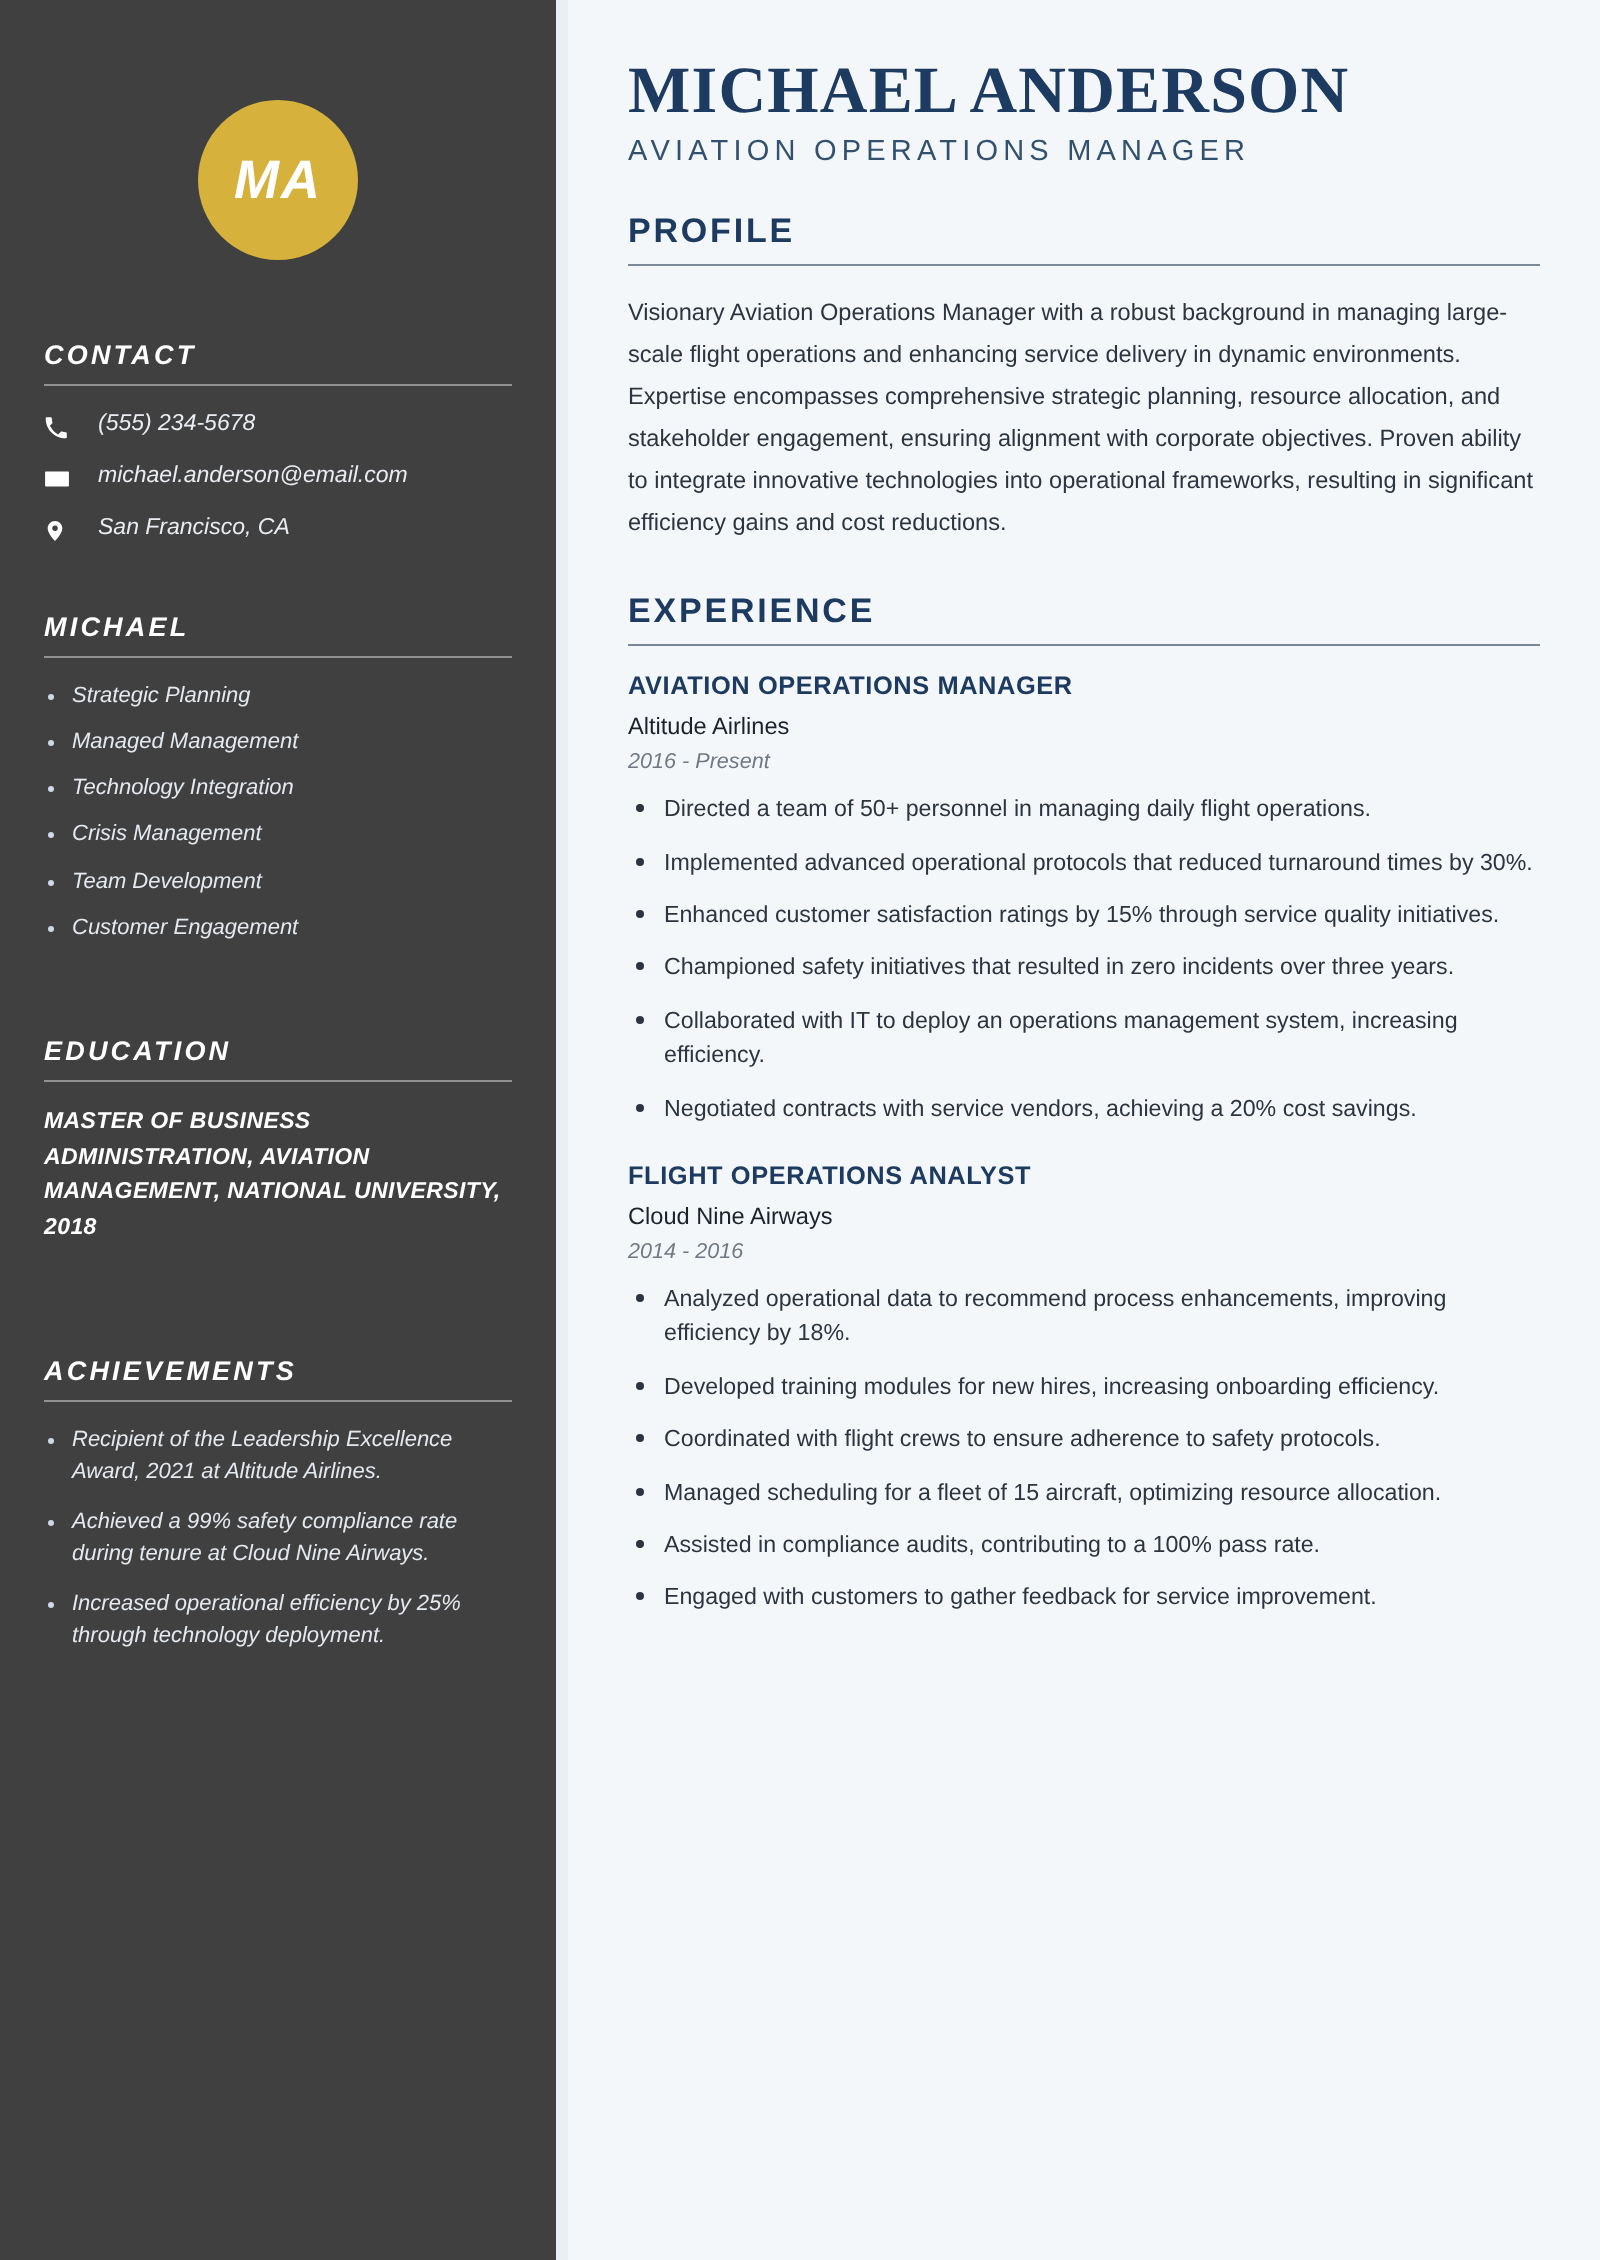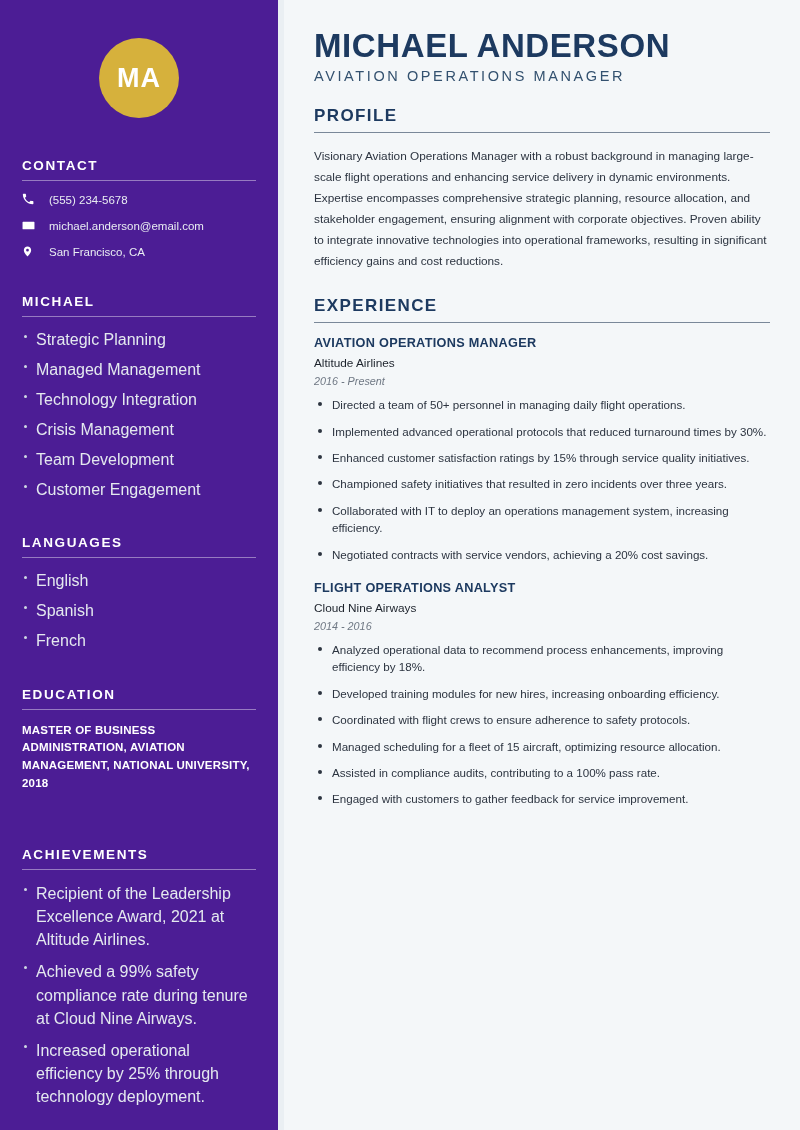--- a/index.html
+++ b/index.html
@@ -17,25 +17,26 @@
     display: flex;
     width: 800px;
     height: 1130px;
     background: #f4f7f9;
   }
 
   
   .sidebar {
     width: 278px;
     min-width: 278px;
-    background: #4c1d95;
+    background: #404040;
     color: #ffffff;
     box-sizing: border-box;
-    padding: 0 22px;
+    padding: 12px 22px;
     position: relative;
+    font-style: italic;
   }
   .avatar-wrap {
     display: flex;
     justify-content: center;
     padding-top: 38px;
     padding-bottom: 40px;
   }
   .avatar {
     width: 80px;
     height: 80px;
@@ -64,21 +65,21 @@
     background: rgba(255,255,255,0.42);
     margin-bottom: 12px;
   }
   .contact-list {
     list-style: none;
     margin: 0;
     padding: 0;
   }
   .contact-item {
     display: flex;
-    align-items: flex-start;
+    align-items: flex-end;
     font-size: 11.5px;
     color: #e9edf2;
     margin-bottom: 11px;
     line-height: 1.3;
   }
   .contact-icon {
     width: 18px;
     min-width: 18px;
     margin-right: 9px;
     display: flex;
@@ -87,21 +88,21 @@
     color: #ffffff;
   }
   .bullet-list {
     list-style: none;
     margin: 0;
     padding: 0;
   }
   .bullet-list li {
     position: relative;
     padding-left: 14px;
-    font-size: 16px;
+    font-size: 11px;
     color: #e4e9ef;
     line-height: 1.38;
     margin-bottom: 8px;
   }
   .bullet-list li::before {
     content: "";
     position: absolute;
     left: 2px;
     top: 6px;
     width: 3px;
@@ -138,20 +139,21 @@
     box-sizing: border-box;
     padding: 28px 30px 0 30px;
   }
   .name {
     font-size: 33px;
     font-weight: bold;
     color: #1d3a60;
     letter-spacing: 0.6px;
     margin: 0 0 4px 0;
     line-height: 1.1;
+    font-family: Liberation Serif, serif;
   }
   .role {
     font-size: 14.5px;
     color: #33516f;
     letter-spacing: 2.6px;
     margin: 0 0 22px 0;
   }
   .main-section {
     margin-bottom: 4px;
   }
@@ -271,29 +273,20 @@
         <li>Managed Management</li>
         <li>Technology Integration</li>
         <li>Crisis Management</li>
         <li>Team Development</li>
         <li>Customer Engagement</li>
       </ul>
     </section>
 
     <div class="section-gap"></div>
 
-    <section class="side-section">
-      <h2 class="side-title">LANGUAGES</h2>
-      <div class="side-rule"></div>
-      <ul class="bullet-list">
-        <li>English</li>
-        <li>Spanish</li>
-        <li>French</li>
-      </ul>
-    </section>
 
     <div class="section-gap"></div>
 
     <section class="side-section">
       <h2 class="side-title">EDUCATION</h2>
       <div class="side-rule"></div>
       <div class="edu-entry">MASTER OF BUSINESS ADMINISTRATION, AVIATION MANAGEMENT, NATIONAL UNIVERSITY, 2018</div>
     </section>
 
     <div style="height:32px"></div>

